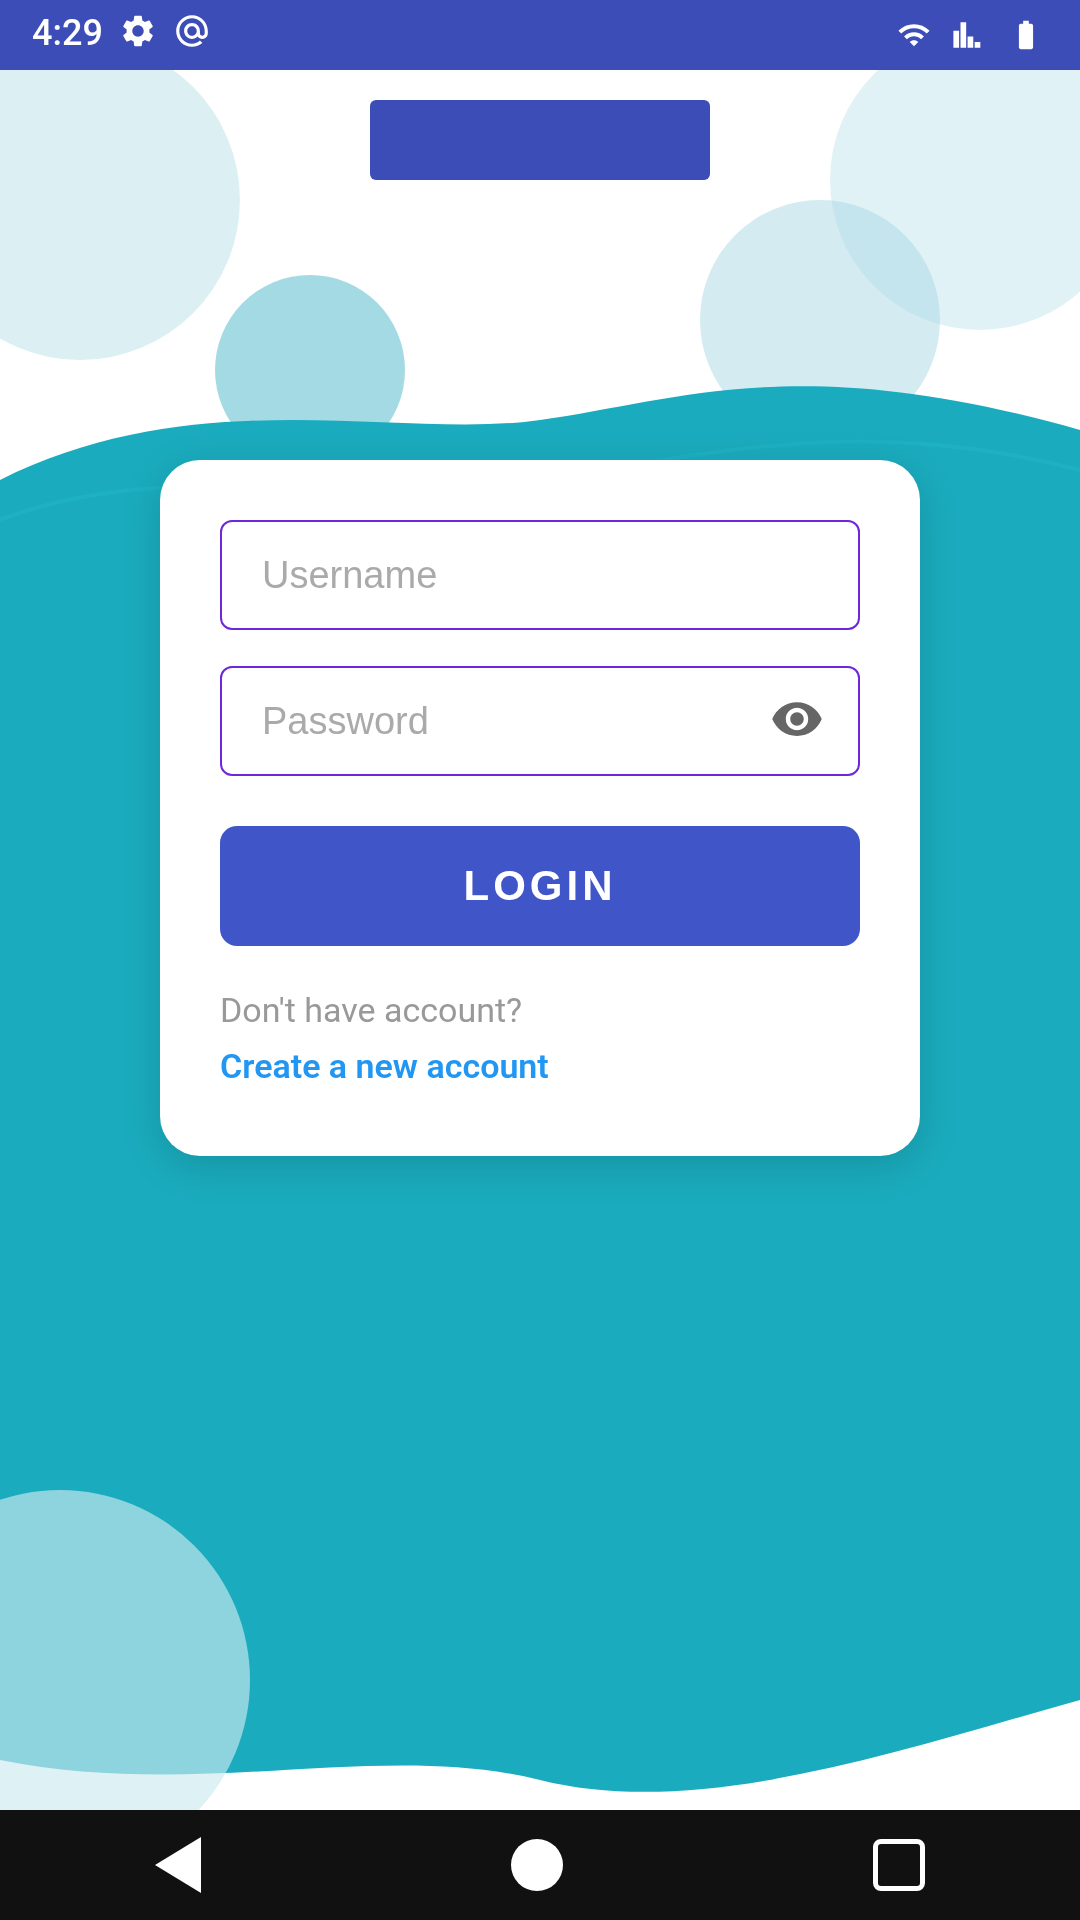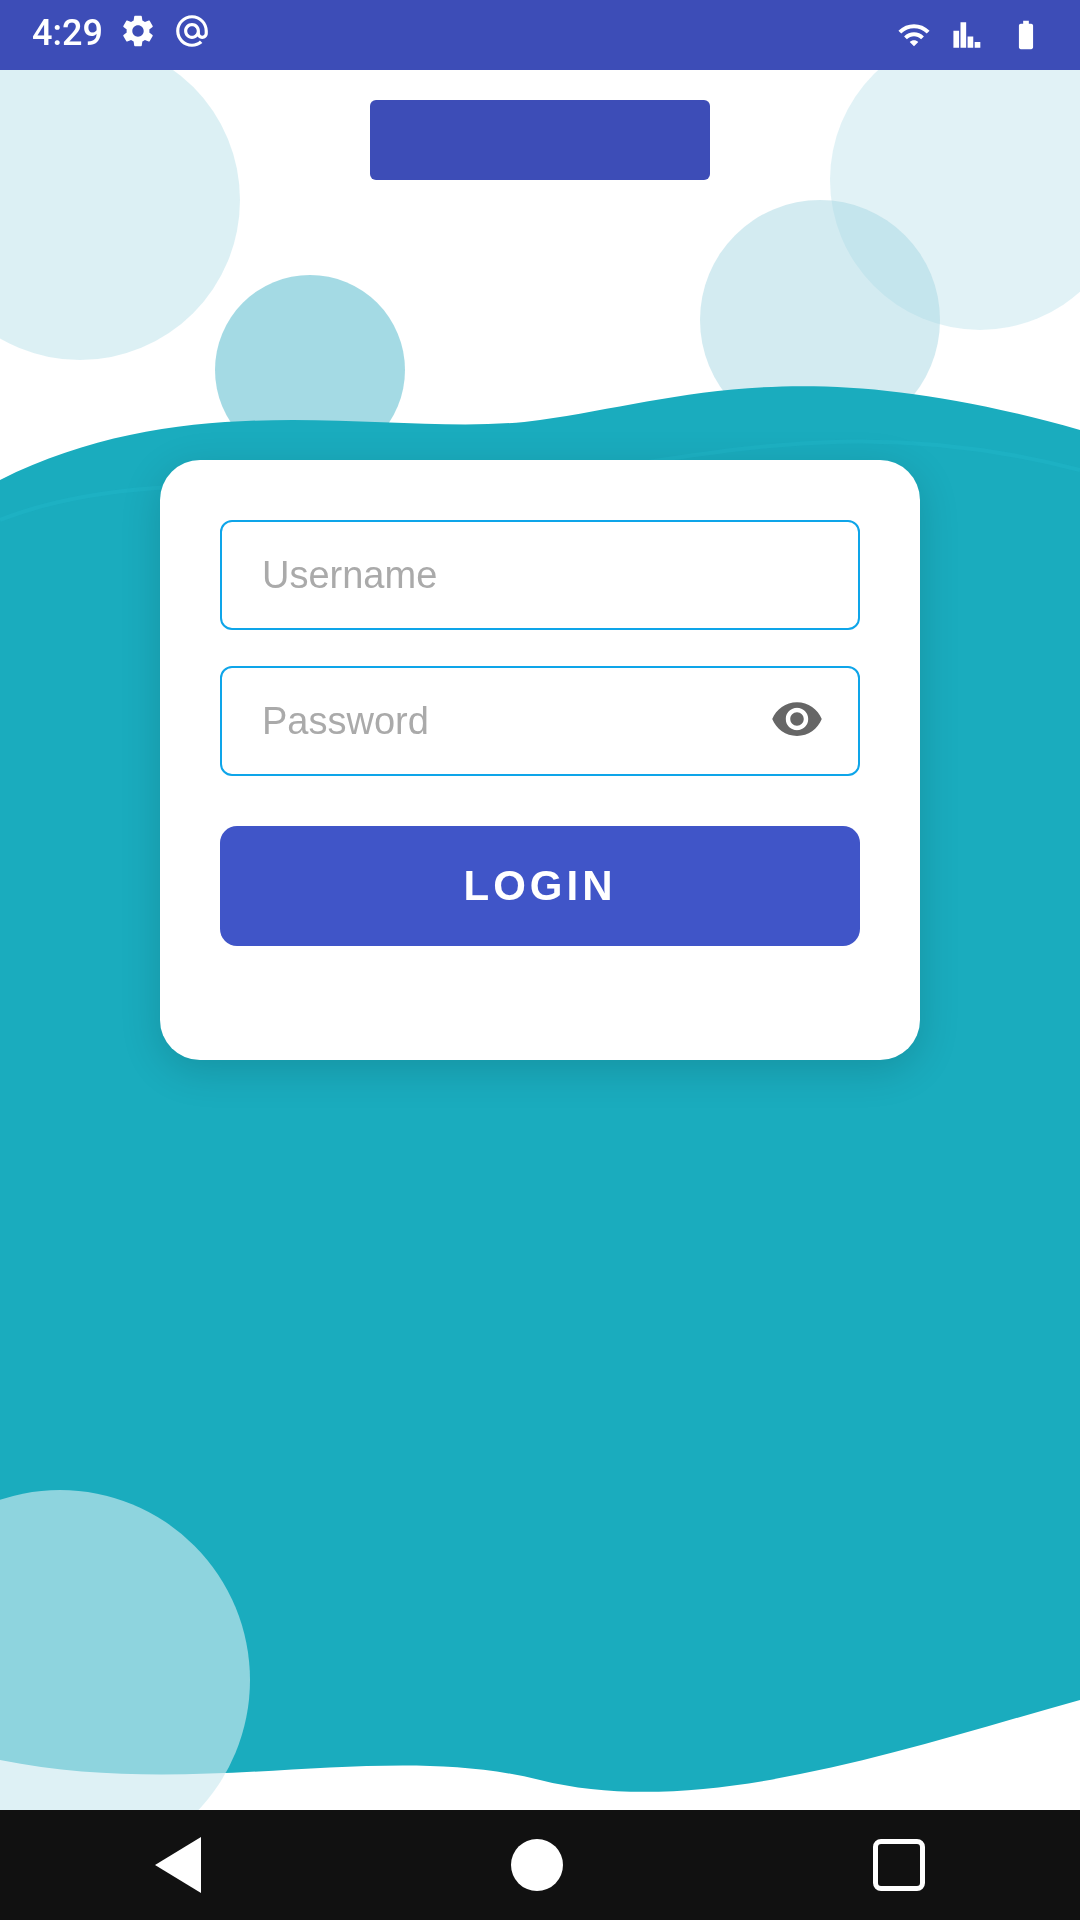--- a/index.html
+++ b/index.html
@@ -92,21 +92,21 @@
       background-color: #ffffff;
       border-radius: 40px;
       padding: 60px 60px 70px 60px;
       z-index: 20;
       box-shadow: 0 10px 40px rgba(0,0,0,0.15);
     }
 
     .input-field {
       width: 100%;
       height: 110px;
-      border: 2px solid #0ea5e9;
+      border: 2px solid #6d28d9;
       border-radius: 12px;
       padding: 0 40px;
       font-size: 38px;
       color: #333;
       background: #fff;
       outline: none;
       margin-bottom: 36px;
     }
 
     .input-field::placeholder {
@@ -281,20 +281,24 @@
 
         <circle cx="12" cy="12" r="6" fill="none" stroke="#666" stroke-width="1.5"></circle>
       </svg>
     </span>
   </div>
 
   
   <button class="login-btn">LOGIN</button>
 
   
+  <div class="account-row">
+    <span class="no-account-text">Don't have account?</span>
+    <a class="create-account-link" href="#">Create a new account</a>
+  </div>
 
 </div>
 
 <div class="bottom-nav">
   <button class="nav-btn">
     <div class="nav-back"></div>
   </button>
   <button class="nav-btn">
     <div class="nav-home"></div>
   </button>

